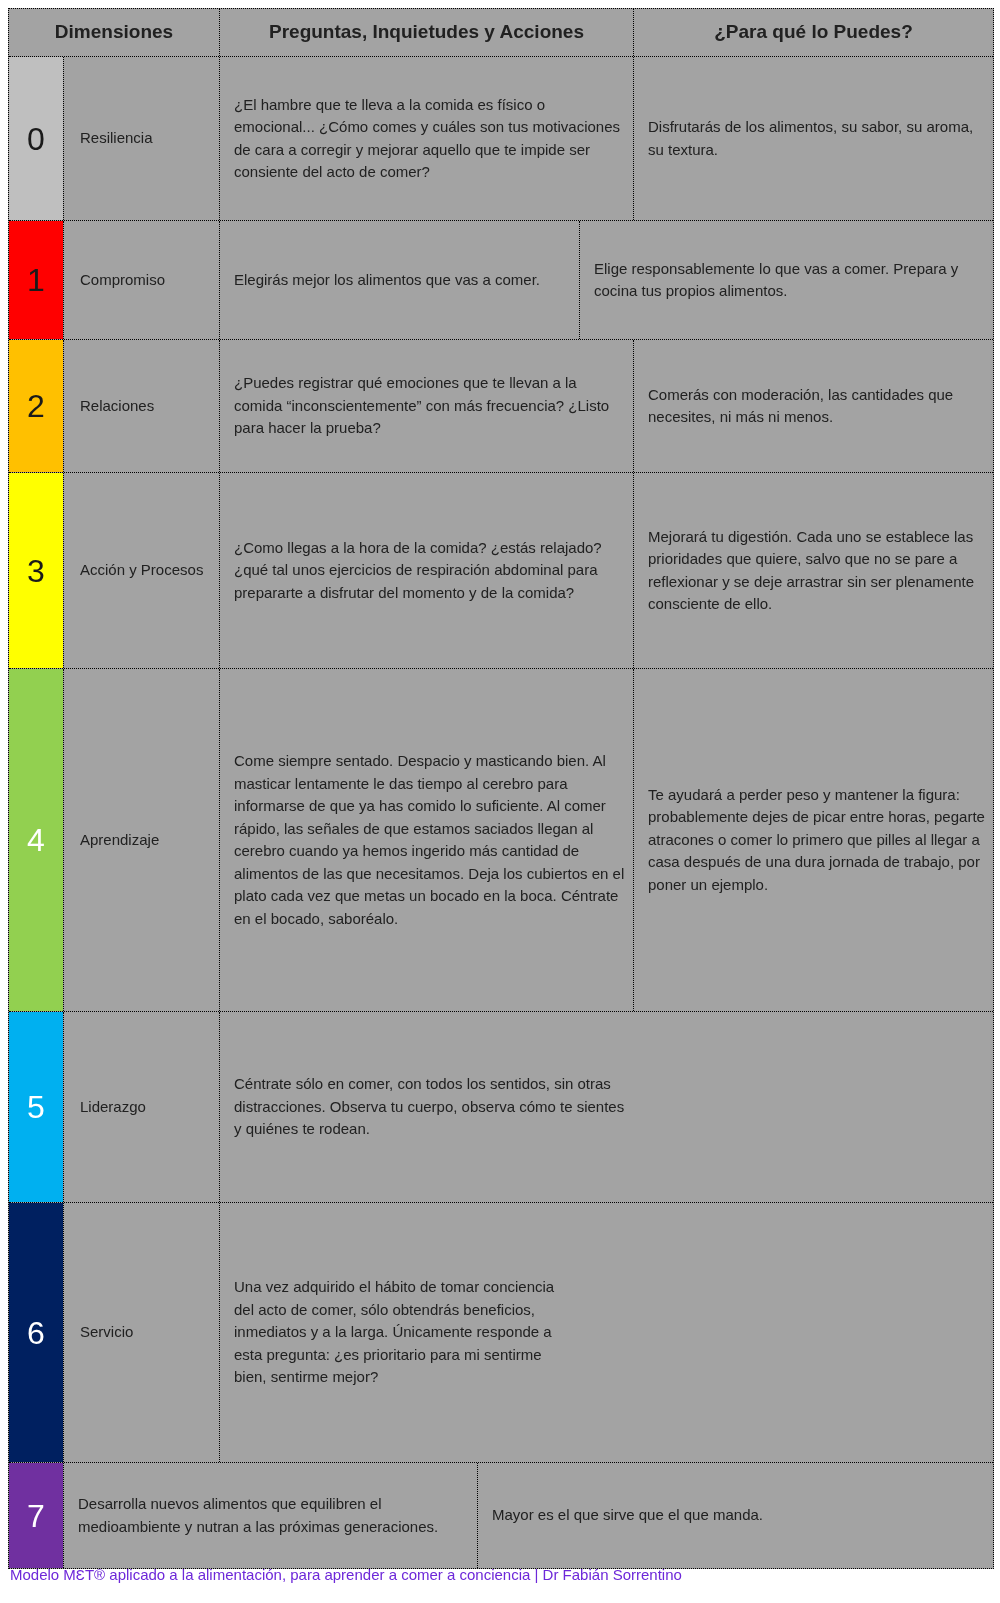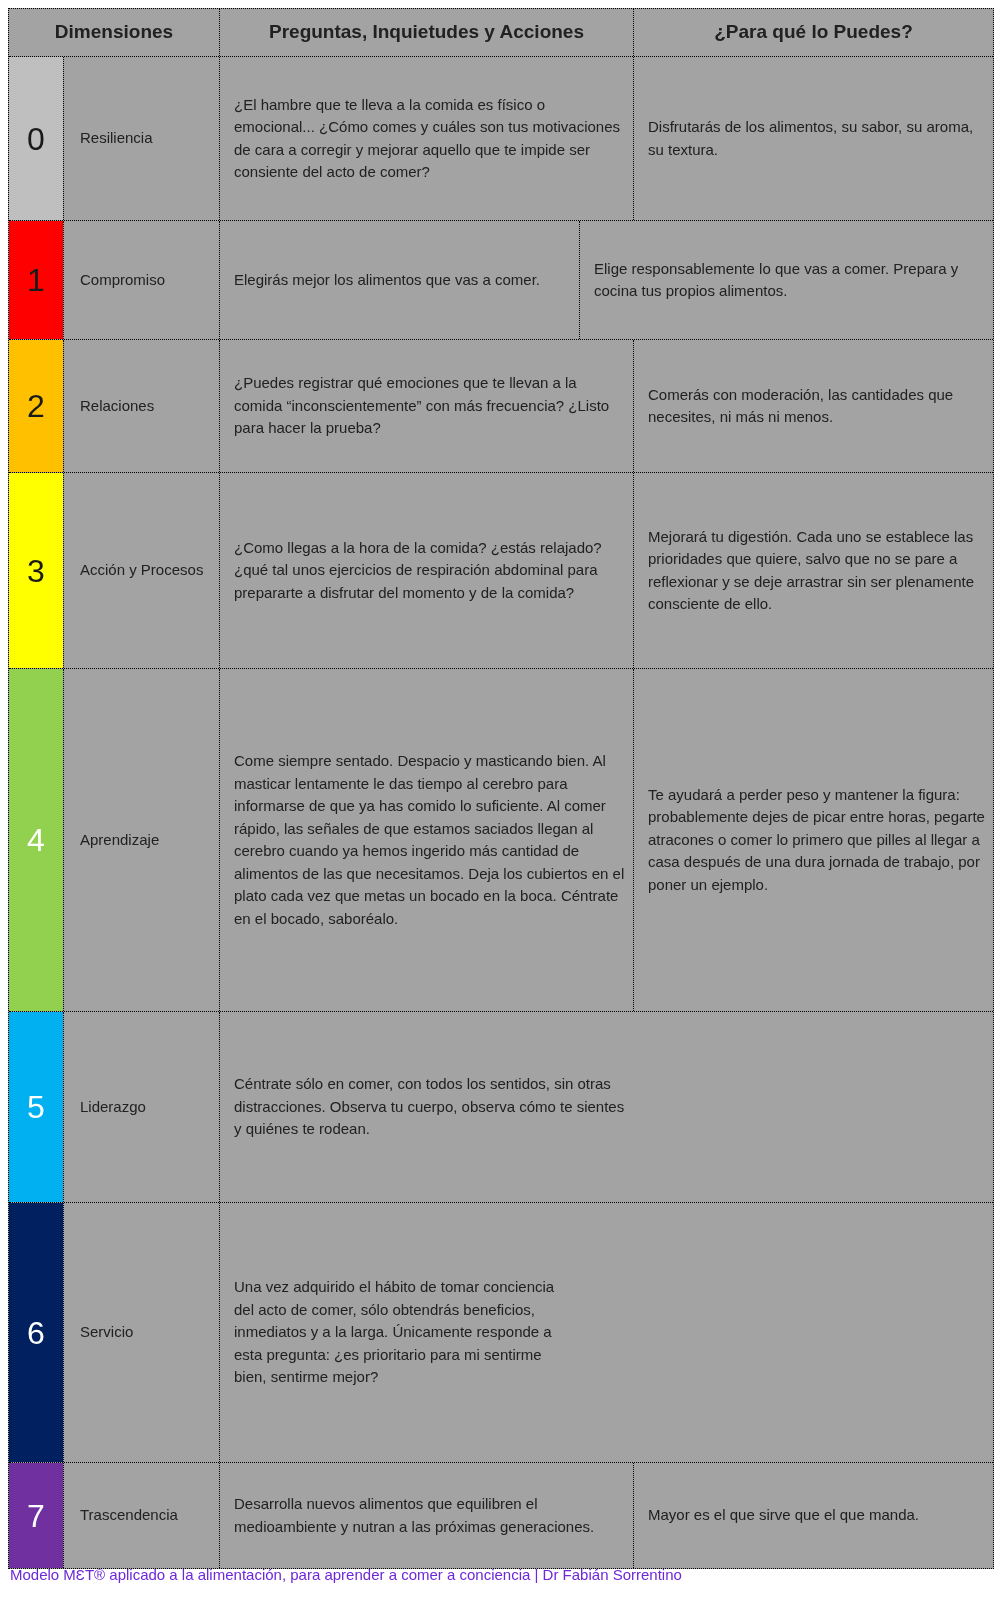--- a/index.html
+++ b/index.html
@@ -84,21 +84,20 @@
     </div>
 
     <div class="row" style="height:259px">
       <div class="cell c-num" style="background-color: rgb(0, 32, 96); color: rgb(255, 255, 255);">6</div>
       <div class="cell c-name">Servicio</div>
       <div class="cell c-p">Una vez adquirido el hábito de tomar conciencia del acto de comer, sólo obtendrás beneficios, inmediatos y a la larga. Únicamente responde a esta pregunta: ¿es prioritario para mi sentirme bien, sentirme mejor?</div>
     </div>
 
     <div class="row" style="height:105px">
       <div class="cell c-num" style="background-color: rgb(112, 48, 160); color: rgb(255, 255, 255);">7</div>
-      <div class="cell c-name">Trascendencia</div>
       <div class="cell c-q">Desarrolla nuevos alimentos que equilibren el medioambiente y nutran a las próximas generaciones.</div>
       <div class="cell c-p">Mayor es el que sirve que el que manda.</div>
     </div>
 
   </div>
 
   <div class="footer">Modelo MƐT® aplicado a la alimentación, para aprender a comer a conciencia | Dr Fabián Sorrentino</div>
 </div>
 
 </body></html>

